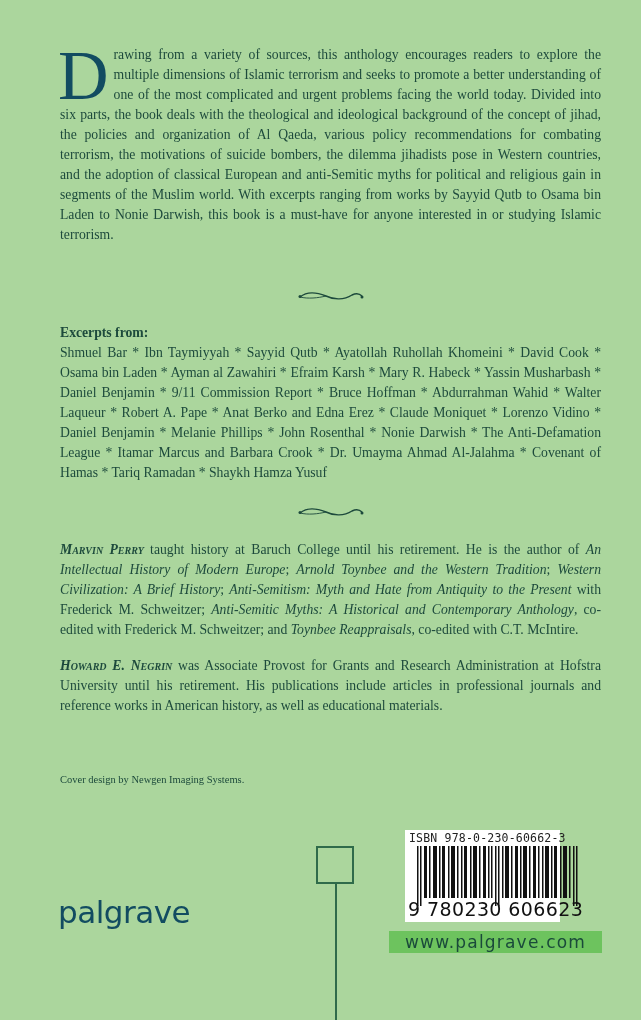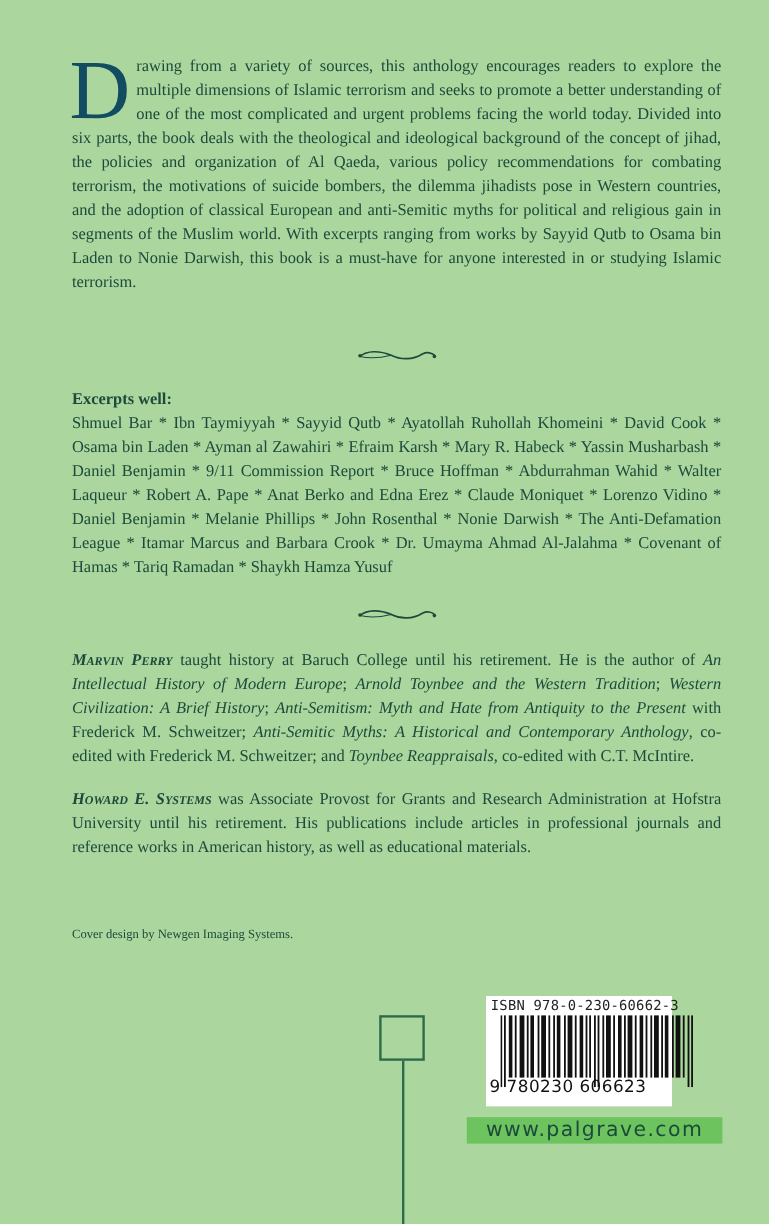--- a/index.html
+++ b/index.html
@@ -49,21 +49,21 @@
   .barcode-box {
     position:absolute; left:405px; top:830px; width:155px; height:92px; background:#fff;
   }
   .isbn-text {
     position:absolute; left:4px; top:1px; font-family:"DejaVu Sans Mono", monospace;
     font-size:11.5px; color:#222; letter-spacing:0.2px; white-space:nowrap;
   }
   .bars { position:absolute; left:12px; top:16px; width:165px; height:60px; }
   .barnum {
     position:absolute; left:3px; top:68px; font-family:"DejaVu Sans", sans-serif;
-    font-size:14px; color:#111; letter-spacing:0.4px; white-space:nowrap; background:transparent;
+    font-size:19px; color:#111; letter-spacing:0.4px; white-space:nowrap; background:transparent;
   }
   .url-bar {
     position:absolute; left:389px; top:931px; width:213px; height:22px; background:#6dc35e;
     text-align:center; line-height:22px; font-family:"DejaVu Sans", sans-serif;
     font-size:17px; letter-spacing:1.2px; color:#1a4a3a;
   }
 </style>
 </head>
 <body>
 
@@ -72,42 +72,43 @@
 </div>
 
 <svg id="orn1" class="ornament" viewBox="0 0 70 12">
   <path d="M4 7 C10 2, 20 2, 30 6 C38 10, 48 10, 56 5 C60 3, 64 4, 66 6" fill="none" stroke="#1d4a3c" stroke-width="1.4"></path>
   <path d="M4 7 C12 9, 22 8, 30 6" fill="none" stroke="#1d4a3c" stroke-width="0.9"></path>
   <circle cx="4" cy="6.5" r="1.5" fill="#1d4a3c"></circle>
   <circle cx="66" cy="7" r="1.5" fill="#1d4a3c"></circle>
 </svg>
 
 <div id="excerpts" class="text-block">
-  <span class="excerpts-head">Excerpts well:</span>
+  <span class="excerpts-head">Excerpts from:</span>
   <span>Shmuel Bar * Ibn Taymiyyah * Sayyid Qutb * Ayatollah Ruhollah Khomeini * David Cook * Osama bin Laden * Ayman al Zawahiri * Efraim Karsh * Mary R. Habeck * Yassin Musharbash * Daniel Benjamin * 9/11 Commission Report * Bruce Hoffman * Abdurrahman Wahid * Walter Laqueur * Robert A. Pape * Anat Berko and Edna Erez * Claude Moniquet * Lorenzo Vidino * Daniel Benjamin * Melanie Phillips * John Rosenthal * Nonie Darwish * The Anti-Defamation League * Itamar Marcus and Barbara Crook * Dr. Umayma Ahmad Al-Jalahma * Covenant of Hamas * Tariq Ramadan * Shaykh Hamza Yusuf</span>
 </div>
 
 <svg id="orn2" class="ornament" viewBox="0 0 70 12">
   <path d="M4 7 C10 2, 20 2, 30 6 C38 10, 48 10, 56 5 C60 3, 64 4, 66 6" fill="none" stroke="#1d4a3c" stroke-width="1.4"></path>
   <path d="M4 7 C12 9, 22 8, 30 6" fill="none" stroke="#1d4a3c" stroke-width="0.9"></path>
   <circle cx="4" cy="6.5" r="1.5" fill="#1d4a3c"></circle>
   <circle cx="66" cy="7" r="1.5" fill="#1d4a3c"></circle>
 </svg>
 
 <div id="bio-perry" class="text-block">
   <span class="sc">Marvin Perry</span><span> taught history at Baruch College until his retirement. He is the author of </span><i>An Intellectual History of Modern Europe</i><span>; </span><i>Arnold Toynbee and the Western Tradition</i><span>; </span><i>Western Civilization: A Brief History</i><span>; </span><i>Anti-Semitism: Myth and Hate from Antiquity to the Present</i><span> with Frederick M. Schweitzer; </span><i>Anti-Semitic Myths: A Historical and Contemporary Anthology</i><span>, co-edited with Frederick M. Schweitzer; and </span><i>Toynbee Reappraisals</i><span>, co-edited with C.T. McIntire.</span>
 </div>
 
 <div id="bio-negrin" class="text-block">
-  <span class="sc">Howard E. Systems</span><span> was Associate Provost for Grants and Research Administration at Hofstra University until his retirement. His publications include articles in professional journals and reference works in American history, as well as educational materials.</span>
+  <span class="sc">Howard E. Negrin</span><span> was Associate Provost for Grants and Research Administration at Hofstra University until his retirement. His publications include articles in professional journals and reference works in American history, as well as educational materials.</span>
 </div>
 
 <div id="credit">Cover design by Newgen Imaging Systems.</div>
 
 <div class="logo">
+  <span class="l1">palgrave</span>
 </div>
 
 <div class="square"></div>
 <div class="stem"></div>
 
 <div class="barcode-box">
   <div class="isbn-text">ISBN 978-0-230-60662-3</div>
   <svg class="bars" viewBox="0 0 165 60" preserveAspectRatio="none">
     <g fill="#111">
       <rect x="0" y="0" width="1.5" height="60"></rect>

